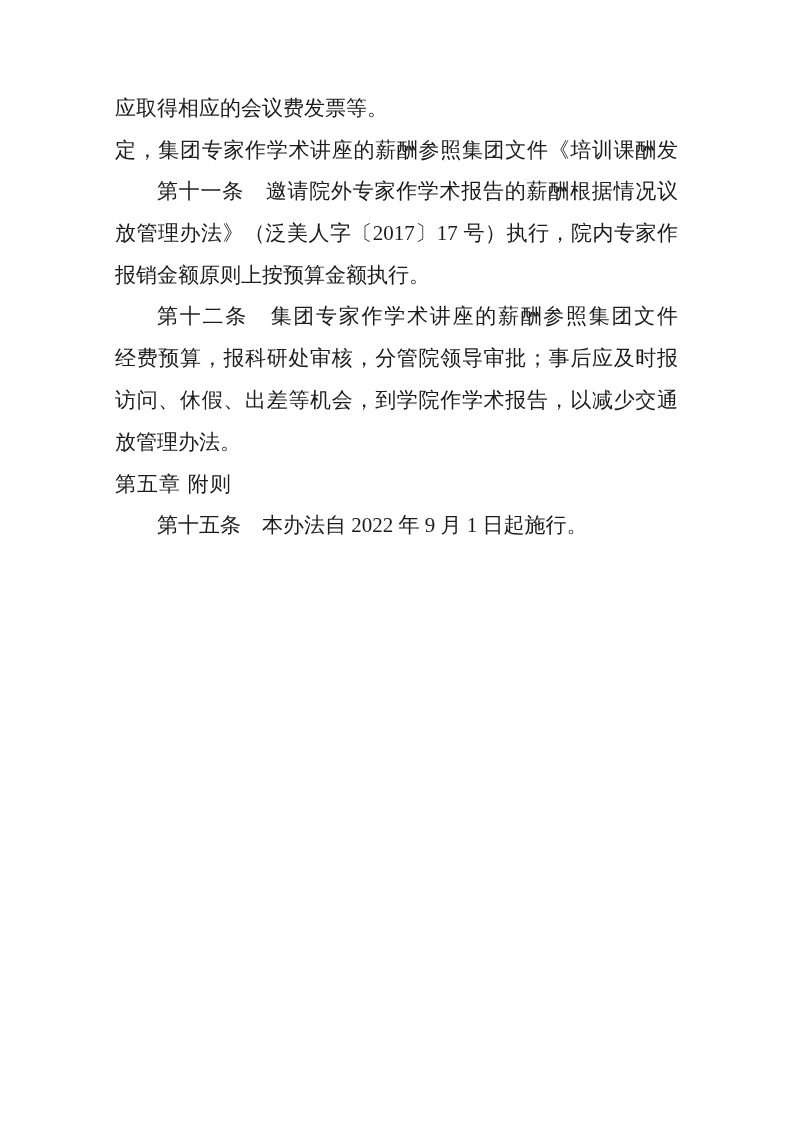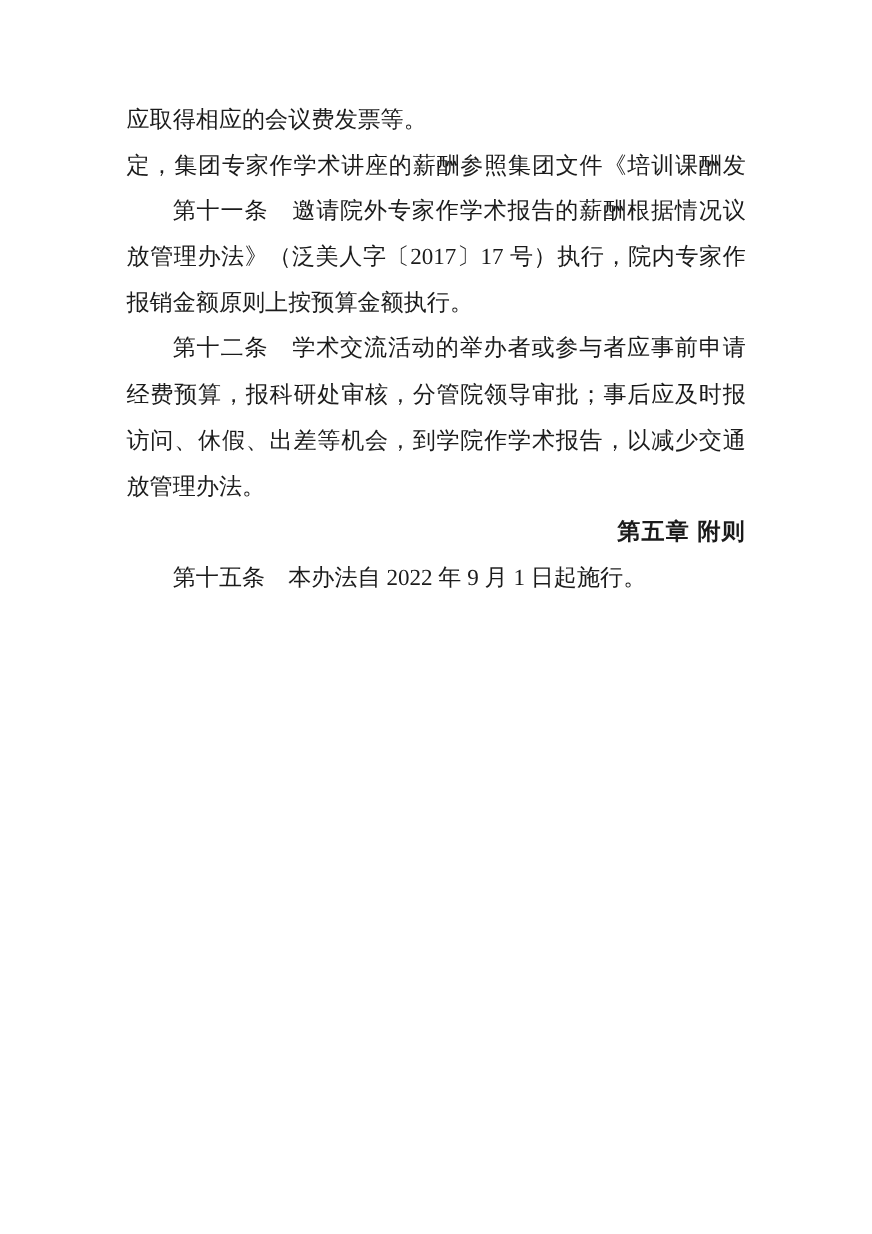--- a/index.html
+++ b/index.html
@@ -33,22 +33,22 @@
   
   .fill {
     text-align: justify;
     text-align-last: justify;
   }
   
   .indent {
     text-indent: 2em;
   }
   .heading {
-    font-weight: bold;
-    text-align: right;
+    font-weight: normal;
+    text-align: left;
     font-family: "Liberation Sans", "DejaVu Sans", sans-serif;
     letter-spacing: 1px;
   }
 </style>
 </head>
 <body>
 
 <div class="page">
   <div class="content">
 
@@ -57,21 +57,21 @@
     </div>
 
     <div>
       <div class="line fill">定，集团专家作学术讲座的薪酬参照集团文件《培训课酬发</div>
       <div class="line fill indent">第十一条　邀请院外专家作学术报告的薪酬根据情况议</div>
       <div class="line fill">放管理办法》（泛美人字〔2017〕17 号）执行，院内专家作</div>
       <div class="line">报销金额原则上按预算金额执行。</div>
     </div>
 
     <div>
-      <div class="line fill indent">第十二条　学术交流活动的举办者或参与者应事前申请</div>
+      <div class="line fill indent">第十二条　集团专家作学术讲座的薪酬参照集团文件</div>
       <div class="line fill">经费预算，报科研处审核，分管院领导审批；事后应及时报</div>
     </div>
 
     <div>
       <div class="line fill">访问、休假、出差等机会，到学院作学术报告，以减少交通</div>
       <div class="line">放管理办法。</div>
     </div>
 
     <div>
       <div class="line heading">第五章 附则</div>

